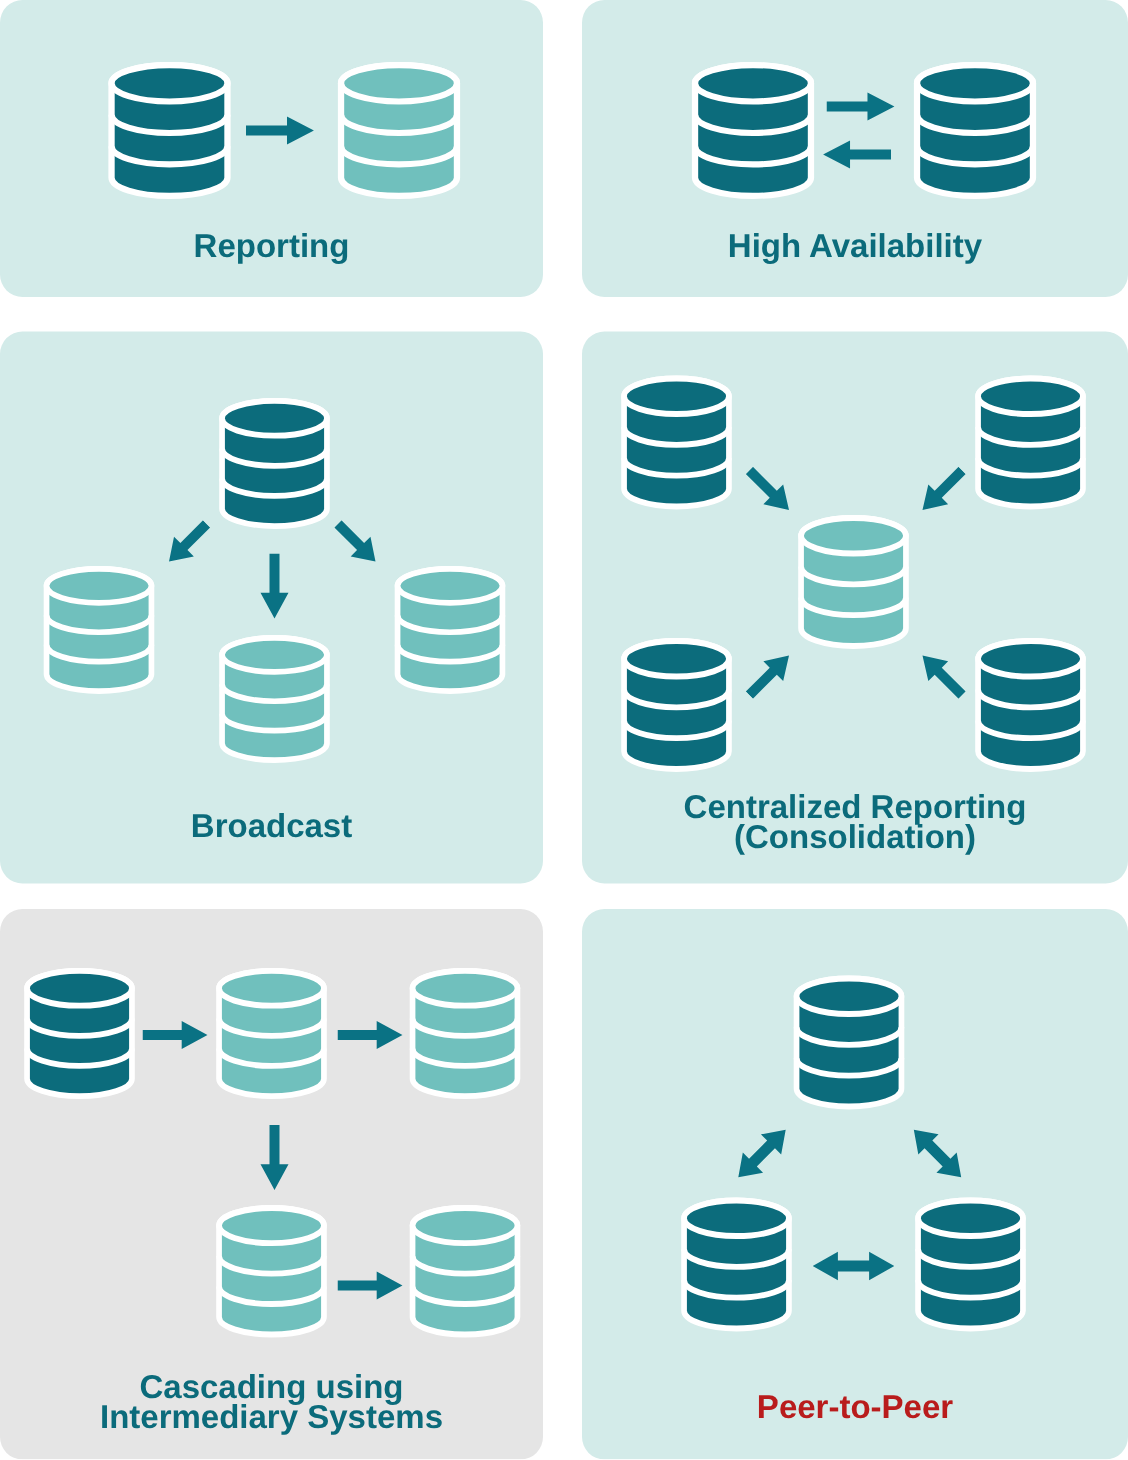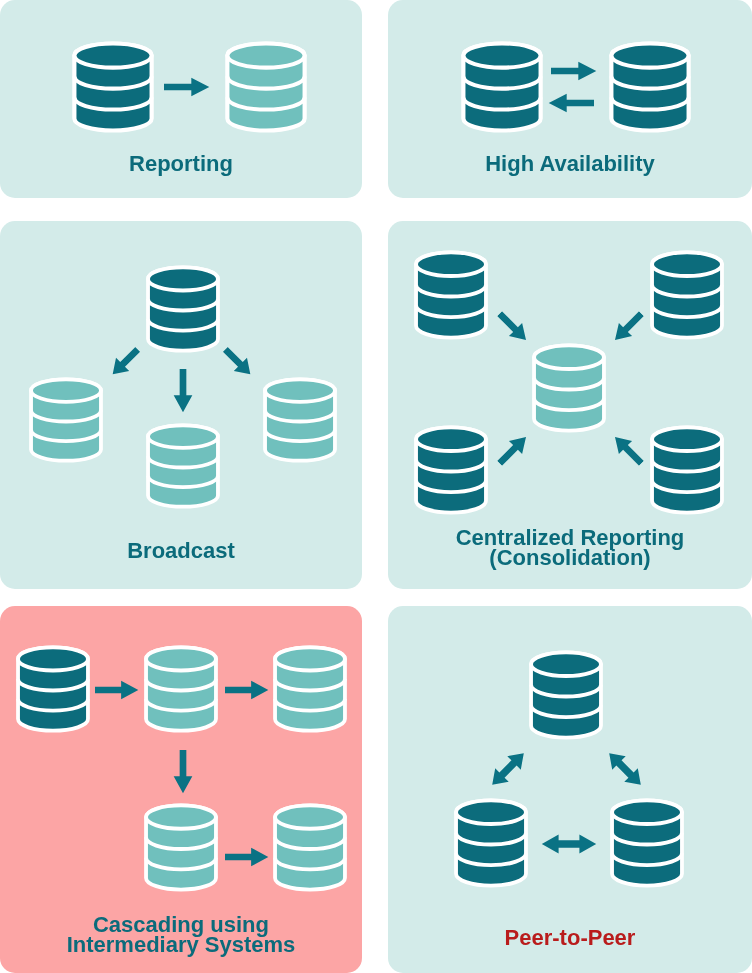--- a/index.html
+++ b/index.html
@@ -226,21 +226,21 @@
         </div>
         <div class="arrow" style="left: 221px; top: 219px; width: 38px; height: 20px; transform: rotate(-135deg);">
           <svg viewBox="0 0 64 30" preserveAspectRatio="none">
             <polygon points="0,10 38,10 38,1 63,15 38,29 38,20 0,20" fill="#0a7284"></polygon>
           </svg>
         </div>
       </div>
     <div class="caption" style="color: rgb(11, 107, 123);">Centralized Reporting
 (Consolidation)</div>
   </section>
-  <section class="panel p4" style="background: #fca5a5;">
+  <section class="panel p4" style="background: #e5e5e5;">
     <div class="canvas">
         <div class="node" style="left: 15px; top: 39px; width: 76px; height: 88px;">
           <svg viewBox="0 0 100 114" preserveAspectRatio="none">
             <path d="M4 18 V96 A46 15 0 0 0 96 96 V18 A46 15 0 0 0 4 18 Z" fill="#0c6c7c" stroke="#ffffff" stroke-width="5" stroke-linejoin="round"></path>
             <path d="M4 44 A46 15 0 0 0 96 44" fill="none" stroke="#ffffff" stroke-width="5"></path>
             <path d="M4 70 A46 15 0 0 0 96 70" fill="none" stroke="#ffffff" stroke-width="5"></path>
             <ellipse cx="50" cy="18" rx="46" ry="15" fill="#0c6c7c" stroke="#ffffff" stroke-width="5"></ellipse>
           </svg>
         </div>
         <div class="node" style="left: 143px; top: 39px; width: 76px; height: 88px;">

